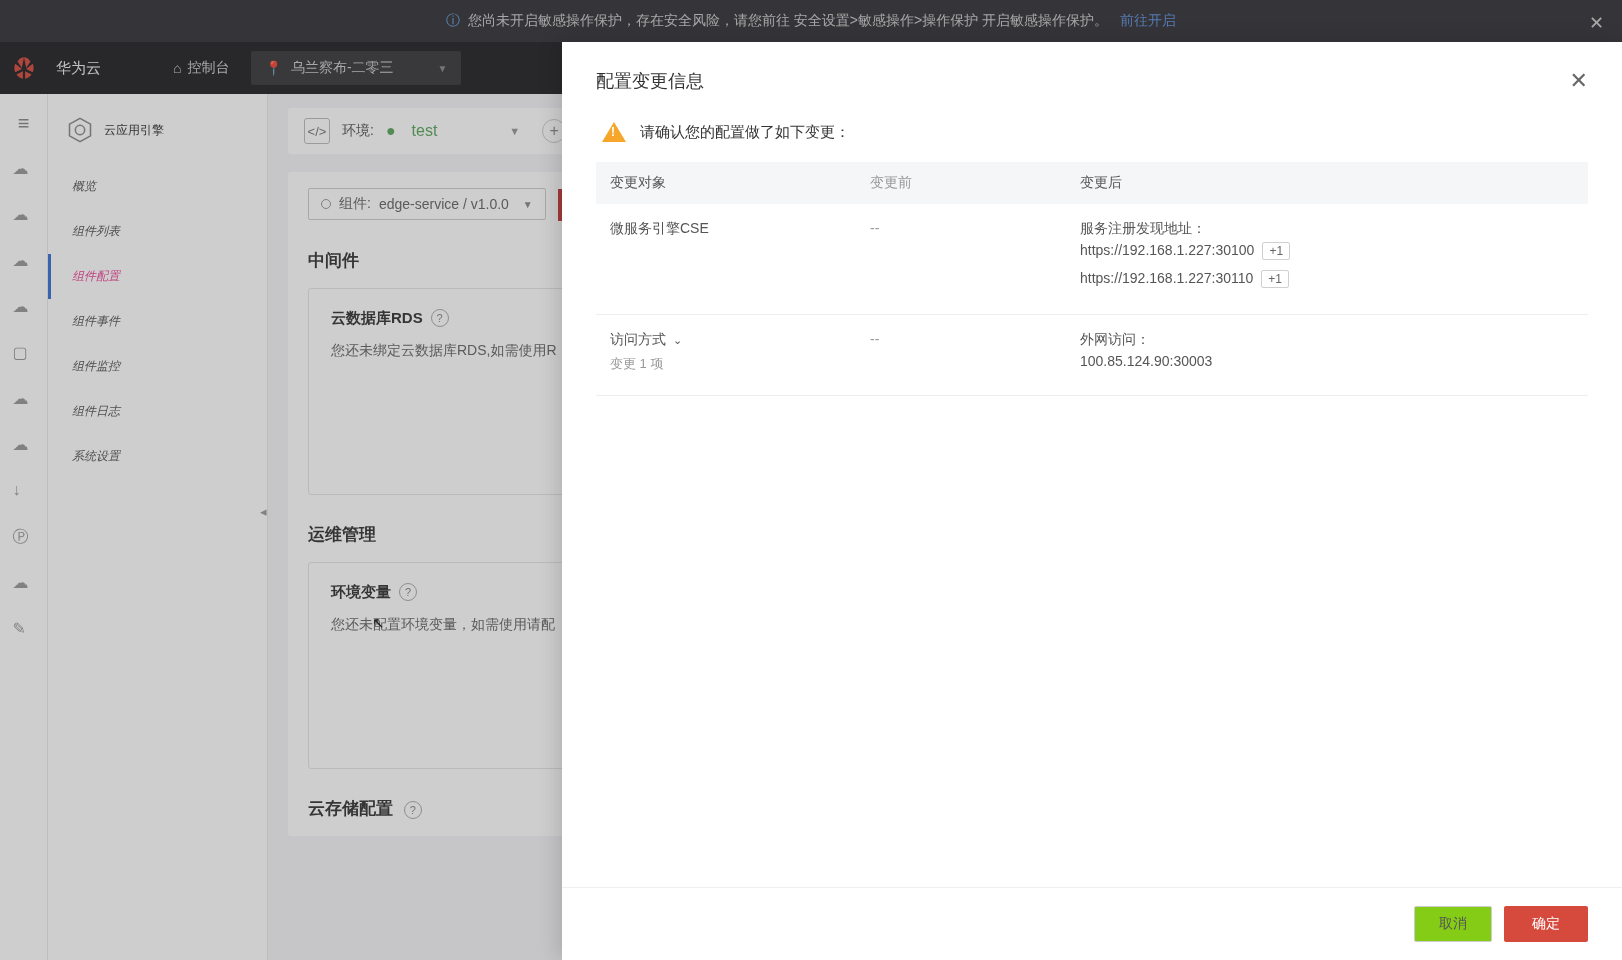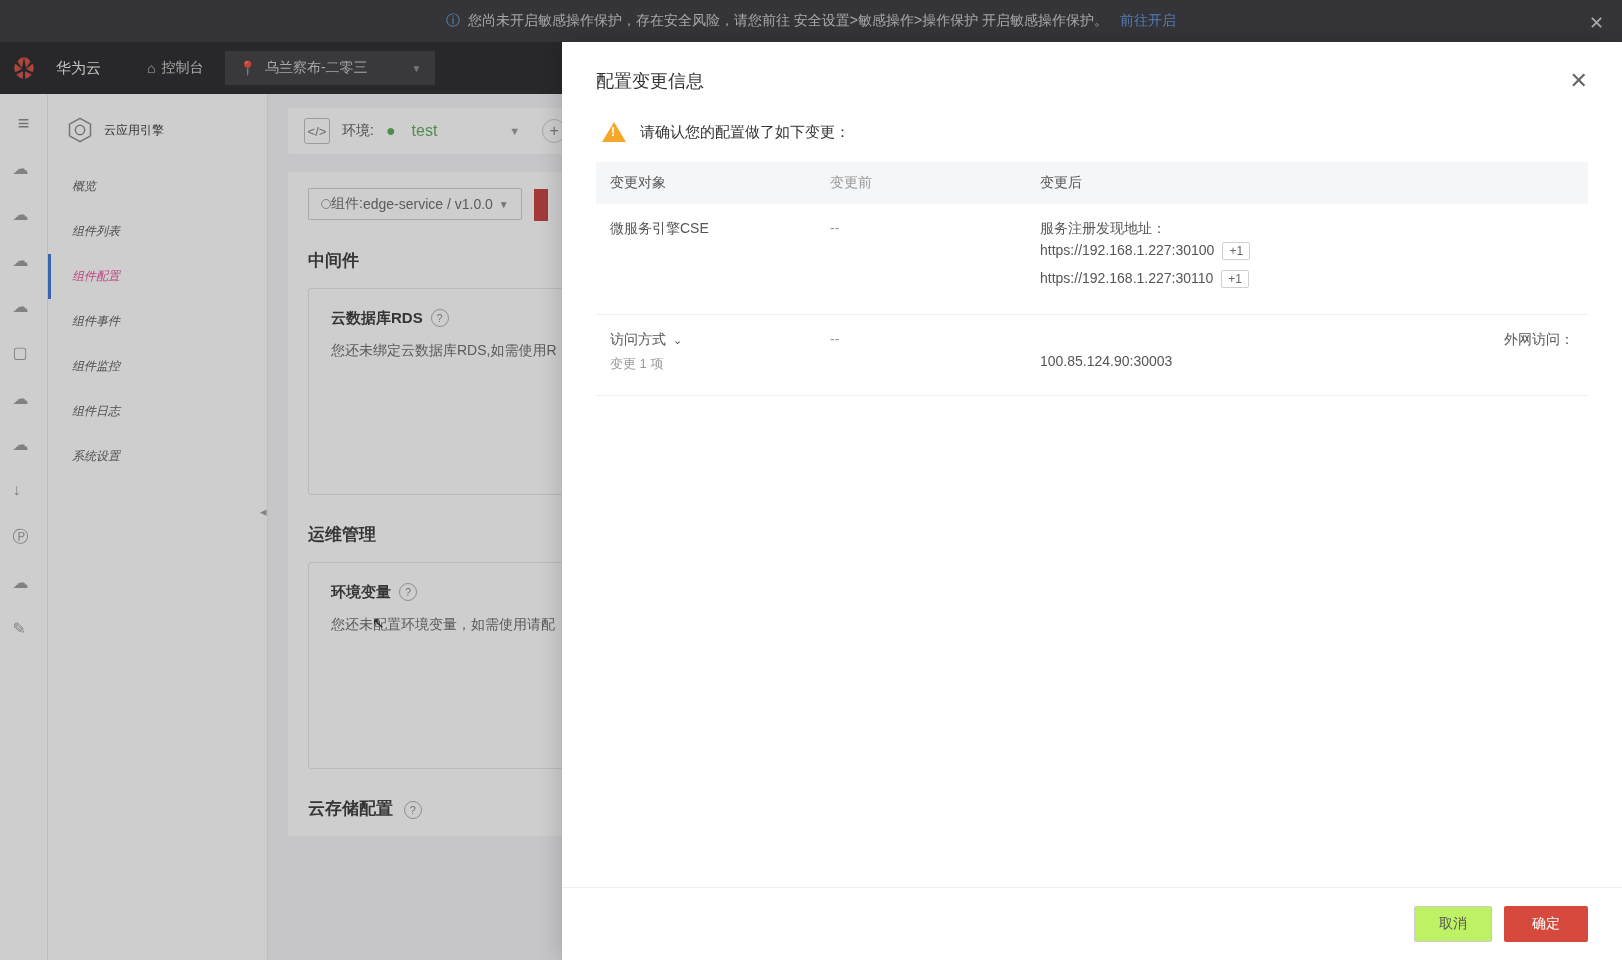--- a/index.html
+++ b/index.html
@@ -6,21 +6,21 @@
 body { width: 1622px; height: 960px; overflow: hidden; background: #f4f4f4; position: relative; }
 
 .banner { height: 42px; background: #333237; display: flex; align-items: center; justify-content: center; color: #ccc; font-size: 14px; position: relative; }
 .banner .info-icon { color: #6ba6e6; margin-right: 8px; }
 .banner .link { color: #5e8fd8; margin-left: 12px; }
 .banner .close-x { position: absolute; right: 18px; top: 12px; color: #ccc; font-size: 18px; cursor: pointer; }
 
 .topbar { height: 52px; background: #222226; display: flex; align-items: center; color: #ddd; font-size: 14px; }
 .logo-box { width: 48px; height: 52px; display: flex; align-items: center; justify-content: center; }
 .logo-svg { width: 26px; height: 26px; }
-.brand { color: #eee; font-size: 15px; margin-right: 22px; padding: 0 8px; }
+.brand { color: #eee; font-size: 15px; margin-right: 48px; padding: 0 8px; }
 .console-link { display: flex; align-items: center; gap: 6px; padding: 0 16px; color: #ccc; }
 .region-select { background: #38383d; height: 34px; display: flex; align-items: center; padding: 0 14px; border-radius: 2px; color: #ccc; gap: 8px; margin-left: 6px; cursor: pointer; }
 .region-select .chev { margin-left: 36px; font-size: 10px; color: #888; }
 .top-spacer { flex: 1; }
 .search-box { background: #38383d; height: 34px; width: 210px; display: flex; align-items: center; border-radius: 2px; padding: 0 12px; color: #aaa; }
 .search-box input { background: transparent; border: none; outline: none; color: #ccc; flex: 1; font-size: 14px; }
 .top-more { padding: 0 14px; color: #ccc; position: relative; }
 .red-dot { width: 6px; height: 6px; background: #d83b3b; border-radius: 50%; position: absolute; top: 14px; right: 6px; }
 .top-lang { padding: 0 16px; color: #ccc; }
 .top-user { width: 150px; height: 34px; background: #38383d; border-radius: 2px; margin: 0 10px; }
@@ -42,21 +42,21 @@
 
 .content { flex: 1; background: #f4f5f7; padding: 14px 20px; position: relative; }
 .env-bar { background: #fff; padding: 10px 16px; display: flex; align-items: center; gap: 12px; border-radius: 3px; }
 .env-ico { width: 26px; height: 26px; border: 1px solid #bbb; border-radius: 3px; display: flex; align-items: center; justify-content: center; color: #777; font-size: 13px; }
 .env-label { color: #555; font-size: 14px; }
 .env-val { color: #5aa65c; margin-left: 4px; }
 .env-caret { color: #999; margin-left: 60px; font-size: 11px; }
 .env-plus { width: 24px; height: 24px; border: 1px solid #ccc; border-radius: 50%; display: flex; align-items: center; justify-content: center; color: #888; margin-left: 10px; }
 
 .content-body { background: #fff; margin-top: 18px; padding: 16px 20px; border-radius: 3px; }
-.comp-select { border: 1px solid #ccc; border-radius: 2px; padding: 6px 12px; display: inline-flex; align-items: center; gap: 0; color: #666; font-size: 14px; }
+.comp-select { border: 1px solid #ccc; border-radius: 2px; padding: 6px 12px; display: inline-flex; align-items: center; gap: 8px; color: #666; font-size: 14px; }
 .comp-select .dot { width: 10px; height: 10px; border: 1.5px solid #999; border-radius: 50%; }
 .red-btn { display: inline-block; width: 14px; height: 32px; background: #c43a3a; vertical-align: middle; margin-left: 8px; }
 
 .section-title { font-size: 17px; font-weight: 600; color: #333; margin: 28px 0 16px; }
 .card { border: 1px solid #e5e5e5; border-radius: 3px; padding: 20px 22px; }
 .card-head { display: flex; align-items: center; gap: 8px; font-size: 15px; color: #333; font-weight: 600; }
 .card-head .q { width: 18px; height: 18px; border: 1px solid #aaa; border-radius: 50%; display: flex; align-items: center; justify-content: center; font-size: 11px; color: #888; font-weight: normal; }
 .card-desc { font-size: 14px; color: #666; margin-top: 14px; }
 .card-btn { margin-top: 80px; text-align: right; }
 .btn-outline { border: 1px solid #ccc; background: #fff; padding: 7px 20px; font-size: 14px; color: #555; border-radius: 2px; cursor: pointer; }
@@ -71,29 +71,29 @@
 .modal-body { flex: 1; padding: 12px 34px; overflow: auto; }
 .warn-row { display: flex; align-items: center; gap: 14px; margin-bottom: 20px; padding-left: 6px; }
 .warn-triangle { width: 0; height: 0; border-left: 12px solid transparent; border-right: 12px solid transparent; border-bottom: 20px solid #f6a72b; position: relative; }
 .warn-triangle::after { content: "!"; position: absolute; top: 3px; left: -3px; color: #fff; font-size: 12px; font-weight: bold; }
 .warn-text { font-size: 15px; color: #333; font-weight: 500; }
 
 .tbl { width: 100%; }
 .tbl-head { display: flex; background: #f5f6f8; padding: 12px 14px; font-size: 14px; color: #555; }
 .tbl-row { display: flex; padding: 16px 14px; border-bottom: 1px solid #eee; font-size: 14px; color: #555; }
 .col-a { width: 220px; }
-.col-b { width: 210px; color: #999; }
+.col-b { width: 210px; color: #999; margin-left: 40px; }
 .col-c { flex: 1; }
 .tag-plus { display: inline-block; border: 1px solid #d0d0d0; border-radius: 2px; padding: 1px 6px; font-size: 12px; color: #666; margin-left: 8px; }
 .sub-label { color: #999; font-size: 13px; margin-top: 6px; }
 .col-a .accordion { display: inline-flex; align-items: center; gap: 7px; color: #555; }
 .accordion .chevd { font-size: 11px; }
 
 .modal-foot { padding: 18px 34px; display: flex; justify-content: flex-end; gap: 12px; border-top: 1px solid #f0f0f0; }
-.btn-cancel { border: 1px solid #ccc; background: #bef264; padding: 8px 24px; font-size: 14px; color: #555; border-radius: 2px; cursor: pointer; }
+.btn-cancel { border: 1px solid #ccc; background: #84cc16; padding: 8px 24px; font-size: 14px; color: #555; border-radius: 2px; cursor: pointer; }
 .btn-confirm { border: none; background: #d64a3e; color: #fff; padding: 8px 28px; font-size: 14px; border-radius: 2px; cursor: pointer; }
 
 .cursor-arrow { position: absolute; left: 372px; top: 614px; font-size: 15px; color: #222; pointer-events: none; }
 </style>
 </head>
 <body>
 
 <div class="banner">
   <span class="info-icon">ⓘ</span>
   <span>您尚未开启敏感操作保护，存在安全风险，请您前往 安全设置&gt;敏感操作&gt;操作保护 开启敏感操作保护。</span>
@@ -253,21 +253,21 @@
             </div>
           </div>
           <div class="tbl-row">
             <div class="col-a"><div class="accordion">
                 <span>访问方式</span>
                 <span class="chevd">⌄</span>
               </div><div class="sub-label">变更 1 项</div></div>
             <div class="col-b">--</div>
             <div class="col-c">
               <div style="margin-bottom: 10px;">
-                <div style="margin-bottom: 4px; text-align: right;">外网访问：</div>
+                <div style="margin-bottom: 4px;">外网访问：</div>
                 <div><span>100.85.124.90:30003</span></div>
               </div>
             </div>
           </div>
         </div>
     </div>
   </div>
   <div class="modal-foot">
     <button class="btn-cancel">取消</button>
     <button class="btn-confirm">确定</button>

